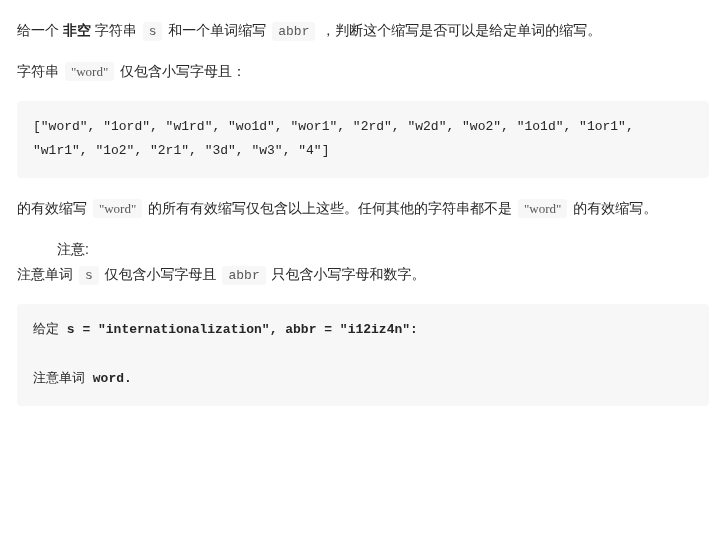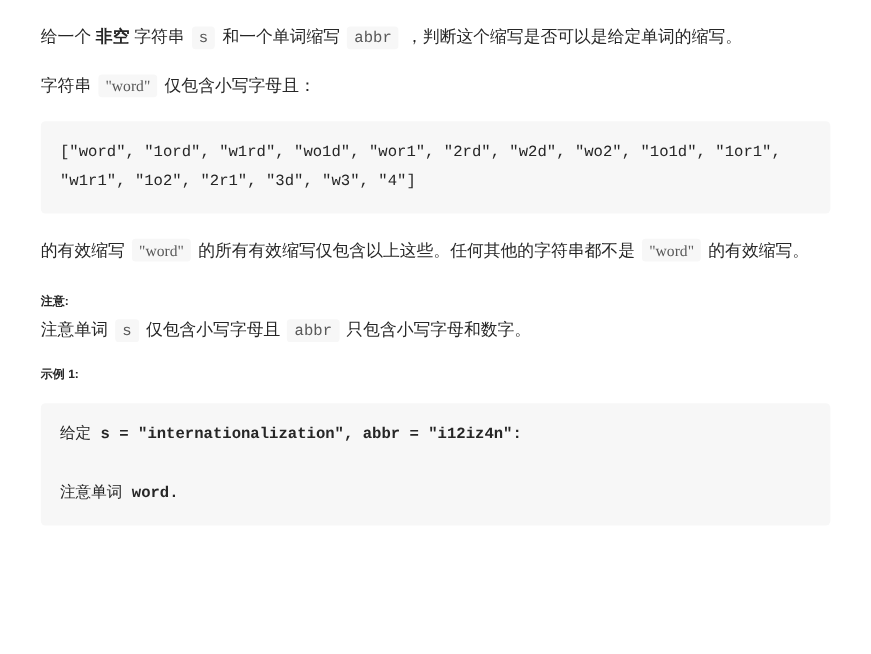--- a/index.html
+++ b/index.html
@@ -9,21 +9,21 @@
     margin: 0;
     padding: 0;
     font-family: -apple-system, BlinkMacSystemFont, "Segoe UI", "PingFang SC", "Microsoft YaHei", sans-serif;
     color: #262626;
     font-size: 14px;
     line-height: 1.8;
     background: #ffffff;
     width: 726px;
   }
   .content {
-    padding: 18px 34px;
+    padding: 18px 17px;
   }
   p {
     margin: 0 0 16px 0;
     font-size: 14px;
   }
   .inline-code {
     font-family: "Courier New", Consolas, monospace;
     background-color: #f7f7f7;
     padding: 2px 6px;
     border-radius: 3px;
@@ -42,23 +42,24 @@
     font-family: "Courier New", Consolas, monospace;
     font-size: 13px;
     line-height: 1.9;
     color: #262626;
     white-space: pre-wrap;
   }
   strong {
     font-weight: 700;
   }
   .section-label {
-    font-weight: 700;
-    font-size: 10px;
+    font-weight: 400;
+    font-size: 14px;
     margin-bottom: 2px;
+    margin-left: 40px;
   }
 </style>
 </head>
 <body>
 
 <div class="content">
 
   <p>
     <span>给一个 </span><strong>非空</strong><span> 字符串 </span><code class="inline-code">s</code><span> 和一个单词缩写 </span><code class="inline-code">abbr</code><span> ，判断这个缩写是否可以是给定单词的缩写。</span>
   </p>
@@ -71,19 +72,18 @@
 
   <p>
     <span>的有效缩写 </span><code class="inline-code word-quote">"word"</code><span> 的所有有效缩写仅包含以上这些。任何其他的字符串都不是 </span><code class="inline-code word-quote">"word"</code><span> 的有效缩写。</span>
   </p>
 
   <p style="margin-bottom:16px;">
     <span class="section-label">注意:</span><br>
     <span>注意单词 </span><code class="inline-code">s</code><span> 仅包含小写字母且 </span><code class="inline-code">abbr</code><span> 只包含小写字母和数字。</span>
   </p>
 
-  <p class="section-label" style="margin-bottom:6px;">示例 1:</p>
 
   <div class="code-block" style="margin-bottom:0;"><span>给定 </span><strong>s = "internationalization", abbr = "i12iz4n":</strong>
 
 <span>注意单词 </span><strong>word.</strong></div>
 
 </div>
 
 </body></html>

